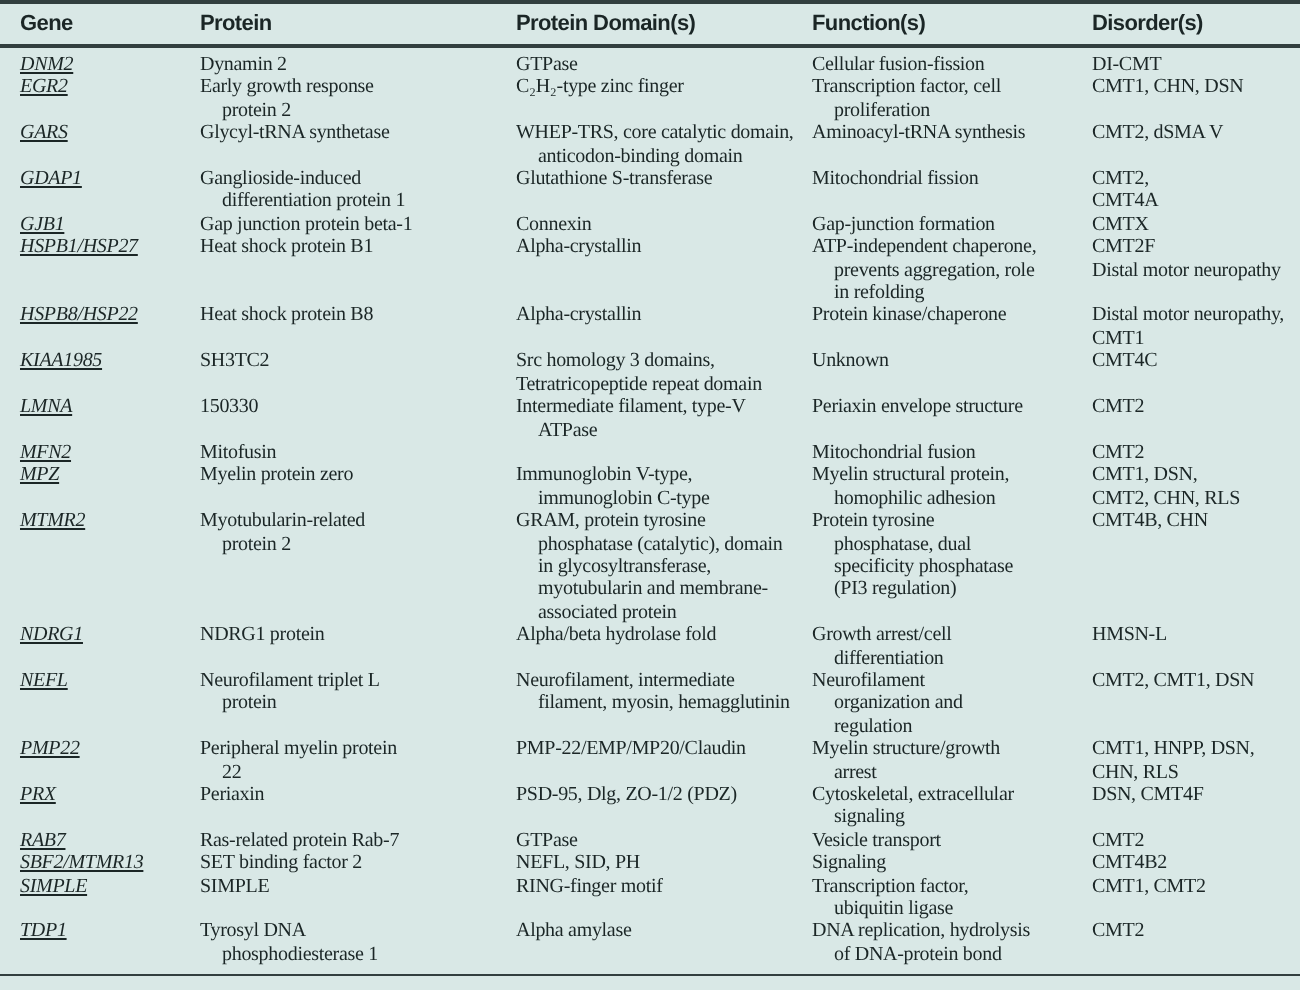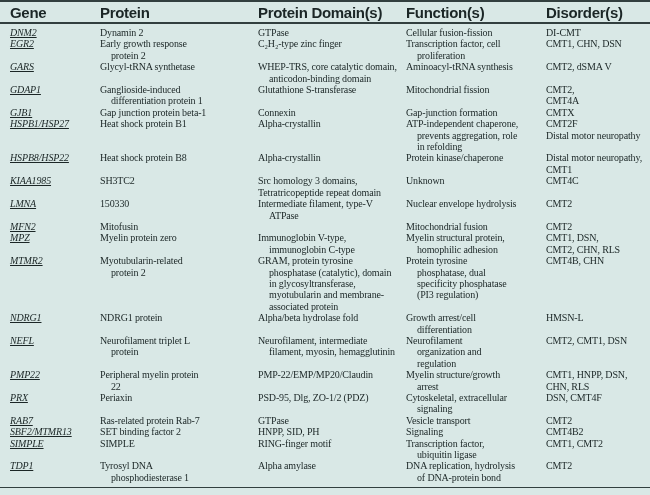--- a/index.html
+++ b/index.html
@@ -13,21 +13,21 @@
   .page { width:650px; height:495px; position:relative; }
 
   .header-row {
     display:flex;
     box-sizing:border-box;
     padding:4px 0 3px 10px;
     border-top:2px solid #323f3f;
     border-bottom:2px solid #323f3f;
     font-family:"Liberation Sans","DejaVu Sans",sans-serif;
     font-weight:bold;
-    font-size:15px;
+    font-size:11px;
     letter-spacing:-0.3px;
     line-height:13px;
   }
 
   .table-body {
     box-sizing:border-box;
     padding:3px 0 4px 10px;
     border-bottom:1.5px solid #323f3f;
   }
 
@@ -213,21 +213,21 @@
           <div class="line">LMNA</div>
         </div>
         <div class="cell c1">
           <div class="line">150330</div>
         </div>
         <div class="cell c2">
           <div class="line">Intermediate filament, type-V</div>
           <div class="line indent">ATPase</div>
         </div>
         <div class="cell c3">
-          <div class="line">Nuclear envelope hydrolysis</div>
+          <div class="line">Periaxin envelope structure</div>
         </div>
         <div class="cell c4">
           <div class="line">CMT2</div>
         </div>
       </div>
       <div class="row">
         <div class="cell c0 gene">
           <div class="line">MFN2</div>
         </div>
         <div class="cell c1">
@@ -381,21 +381,21 @@
         </div>
       </div>
       <div class="row">
         <div class="cell c0 gene">
           <div class="line">SBF2/MTMR13</div>
         </div>
         <div class="cell c1">
           <div class="line">SET binding factor 2</div>
         </div>
         <div class="cell c2">
-          <div class="line">HNPP, SID, PH</div>
+          <div class="line">NEFL, SID, PH</div>
         </div>
         <div class="cell c3">
           <div class="line">Signaling</div>
         </div>
         <div class="cell c4">
           <div class="line">CMT4B2</div>
         </div>
       </div>
       <div class="row">
         <div class="cell c0 gene">

